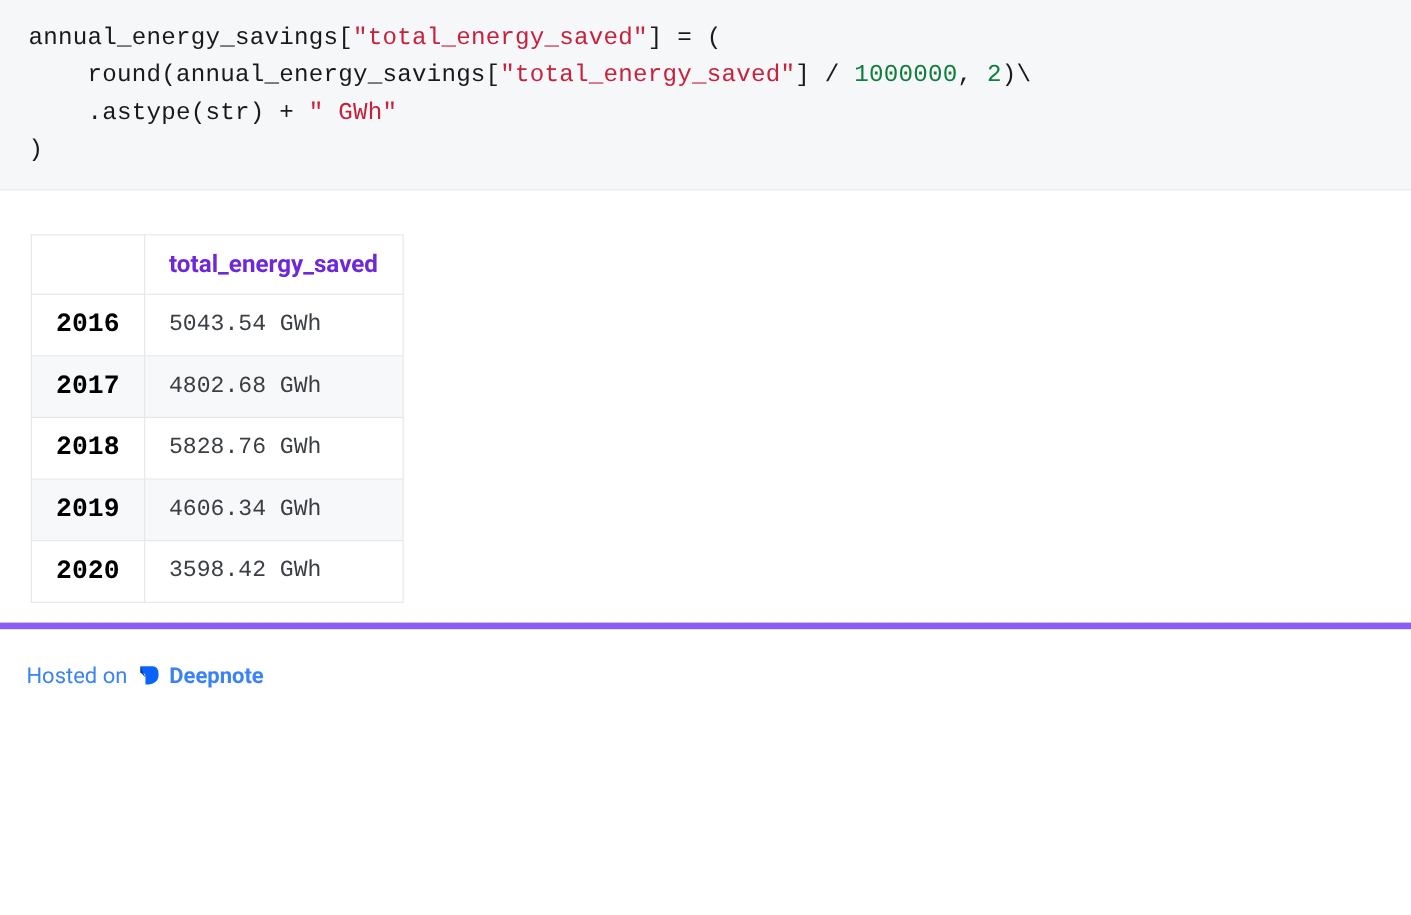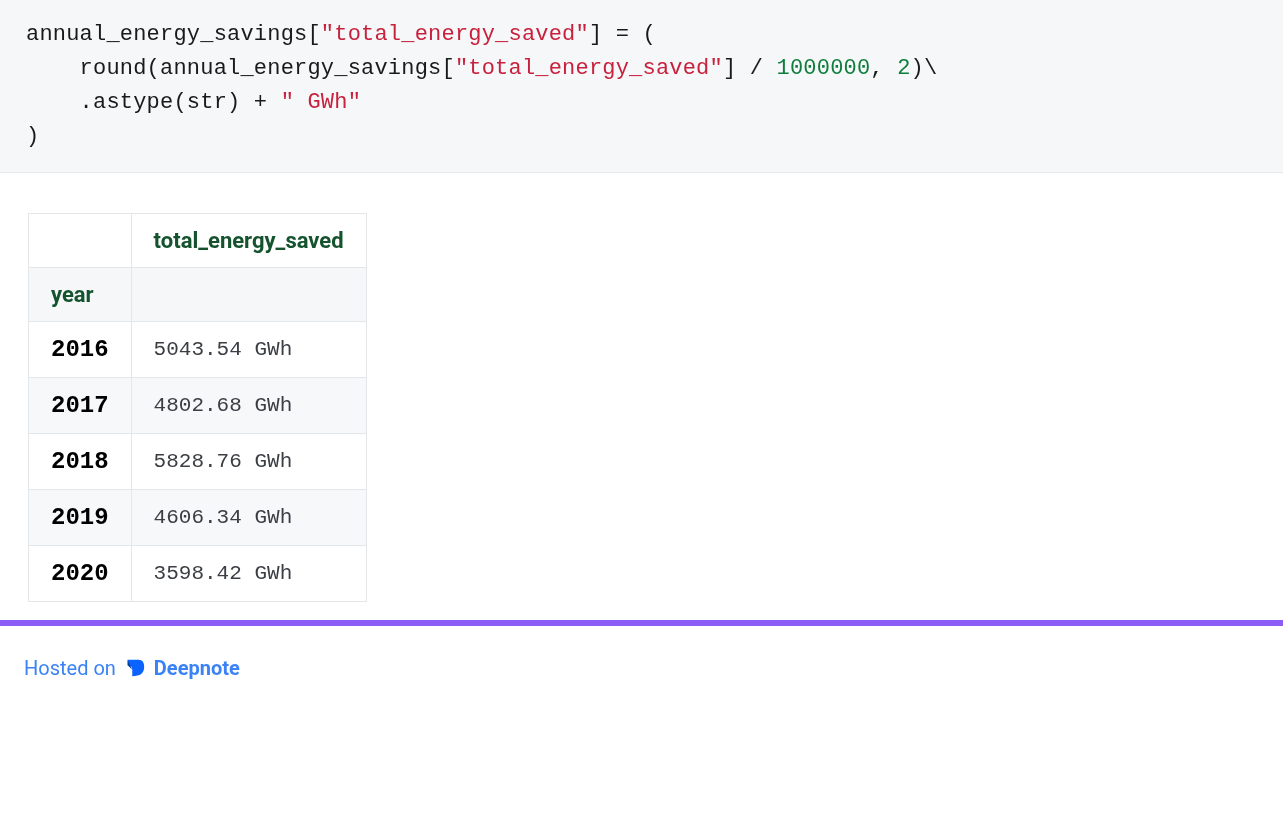--- a/index.html
+++ b/index.html
@@ -36,21 +36,21 @@
   table.data-table th,
   table.data-table td {
     padding: 14px 22px;
     text-align: left;
     border: 1px solid #e3e7ea;
   }
   table.data-table thead th {
     background: #ffffff;
     font-weight: 700;
     font-size: 22px;
-    color: #14532d;
+    color: #6d28d9;
   }
   table.data-table .index-name-row th {
     background: #f5f7f9;
     font-weight: 700;
     font-size: 22px;
   }
   table.data-table .index-name-row th.blank { background: #f5f7f9; }
   table.data-table tbody th {
     font-family: "SFMono-Regular", Consolas, "Liberation Mono", Menlo, monospace;
     font-weight: 700;
@@ -89,24 +89,20 @@
     <div class="code-line"><span class="tok-plain">)</span></div>
   </div>
 
 <div class="output-area">
   <table class="data-table">
     <thead>
       <tr>
         <th>&nbsp;</th>
         <th>total_energy_saved</th>
       </tr>
-      <tr class="index-name-row">
-        <th>year</th>
-        <th class="blank">&nbsp;</th>
-      </tr>
     </thead>
     <tbody id="table-body">
         <tr>
           <th>2016</th>
           <td>5043.54 GWh</td>
         </tr>
         <tr>
           <th>2017</th>
           <td>4802.68 GWh</td>
         </tr>

